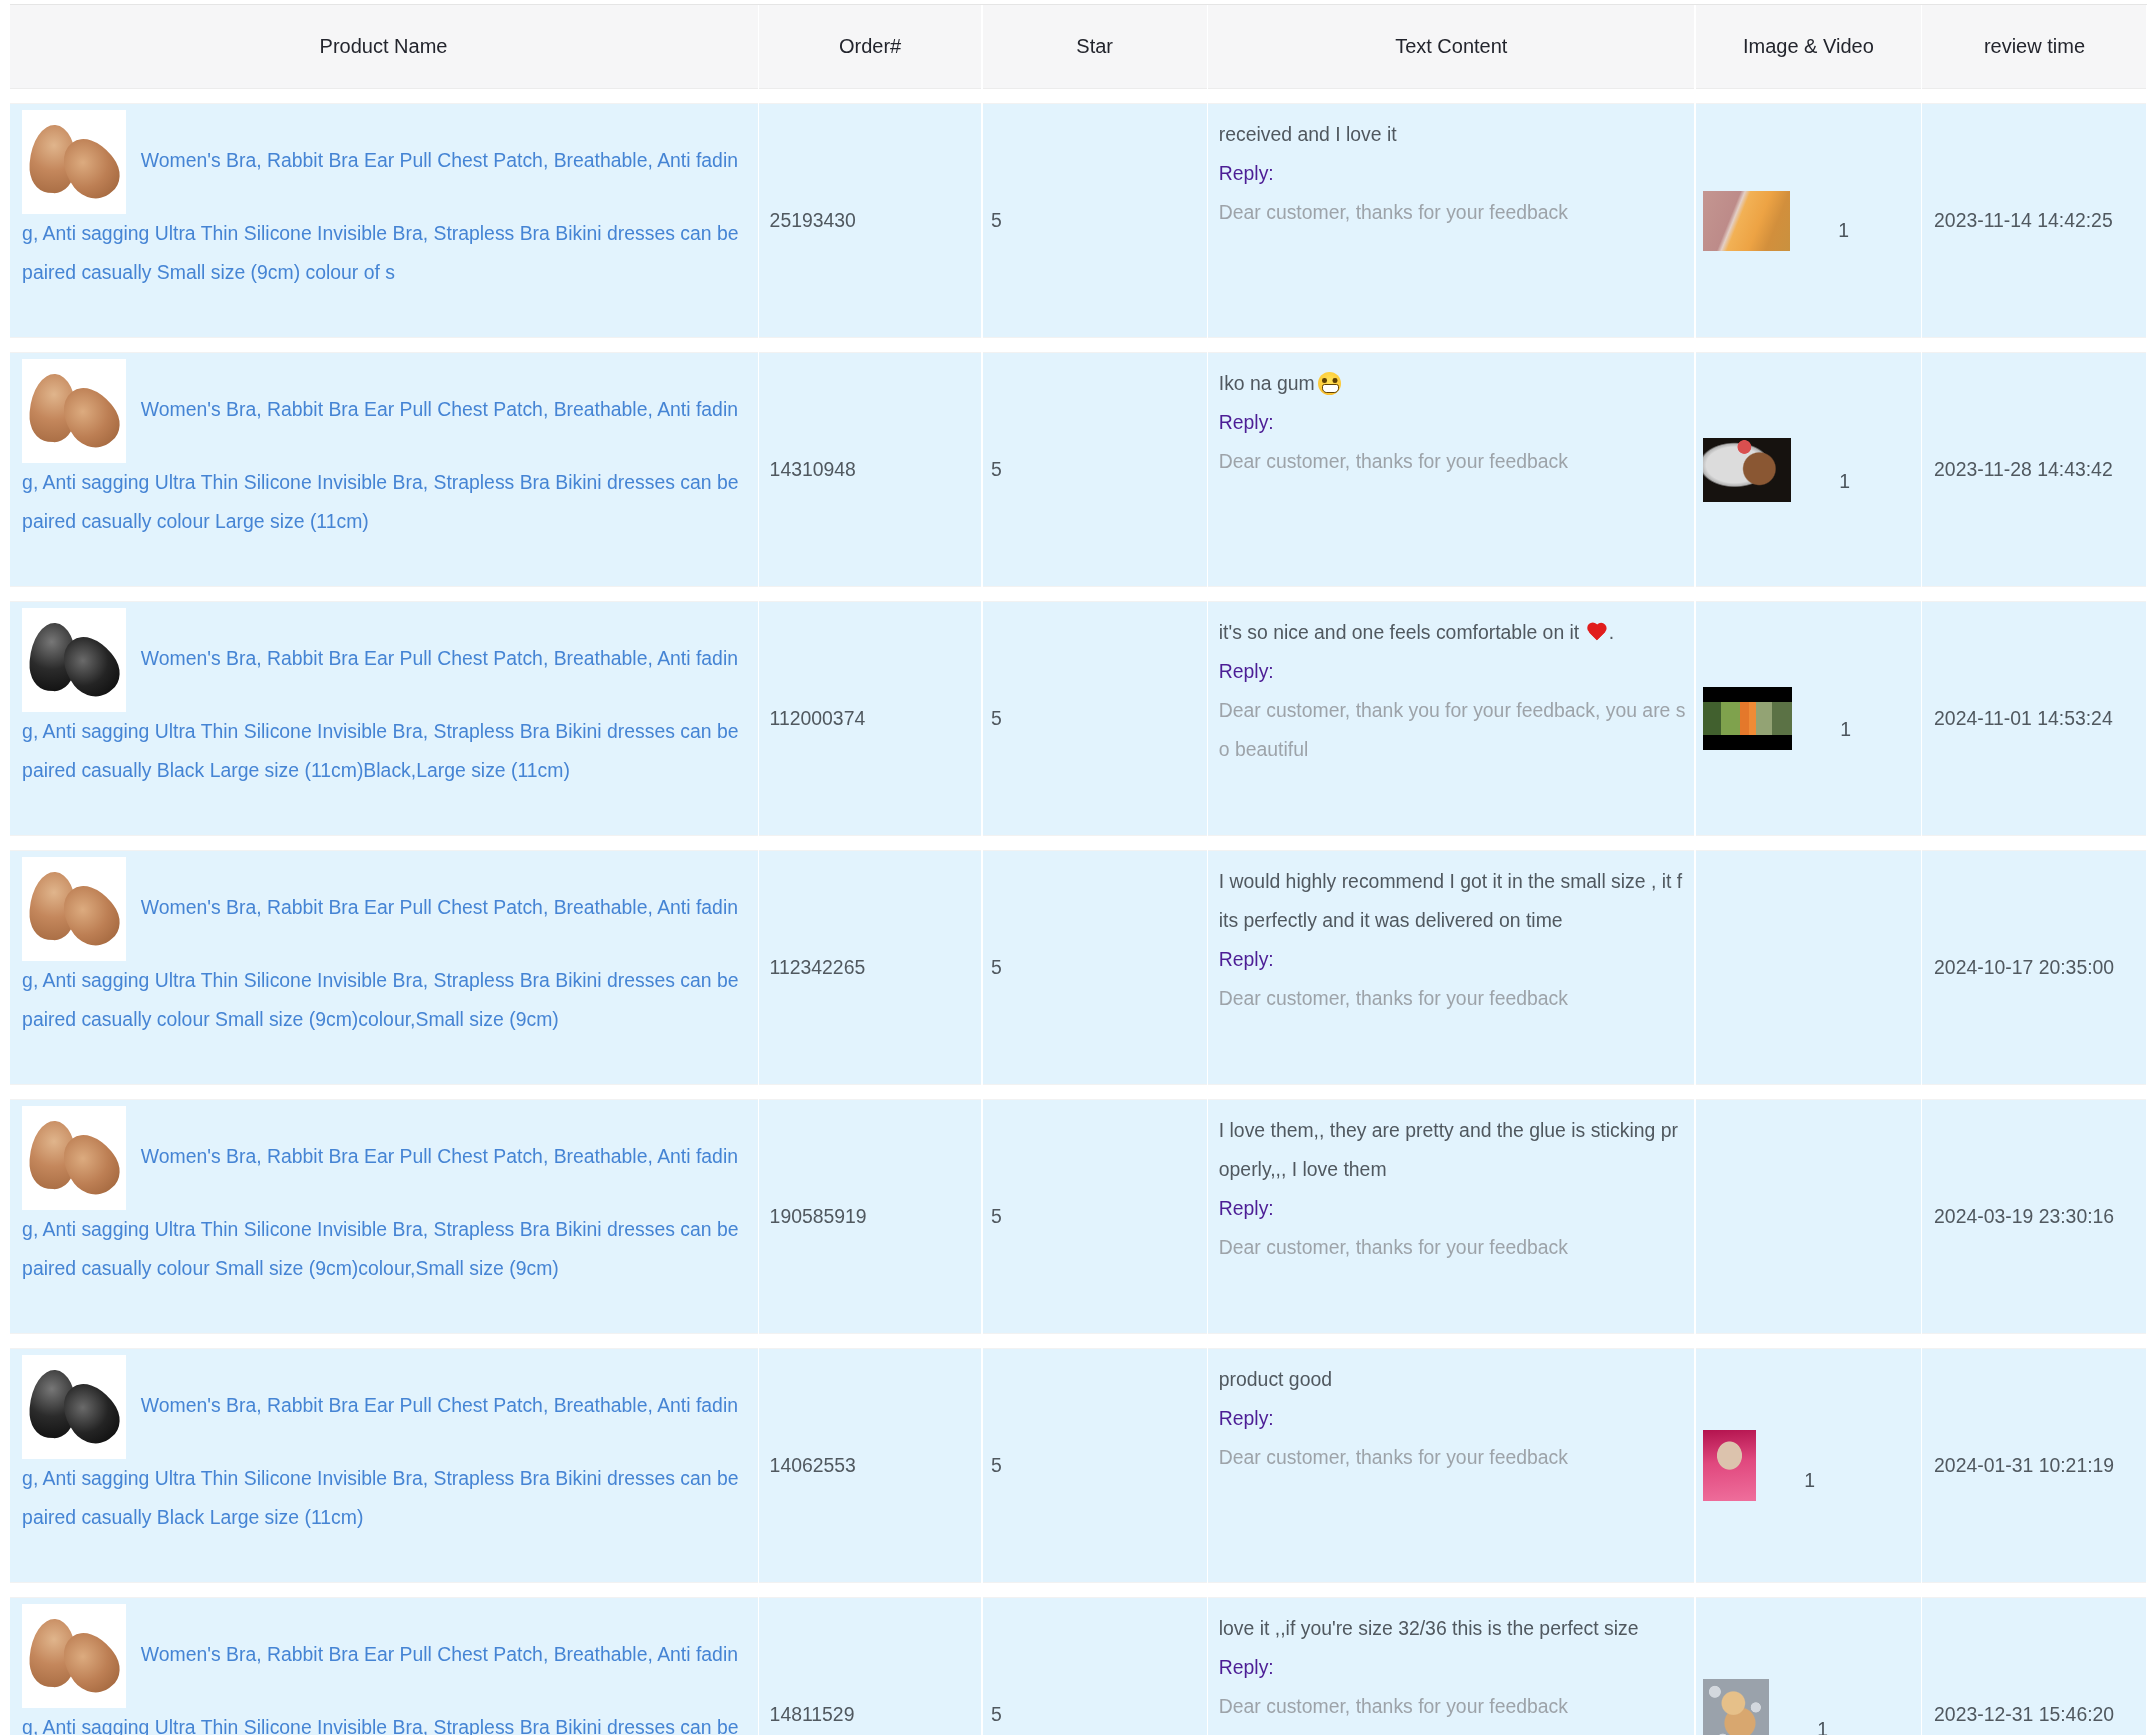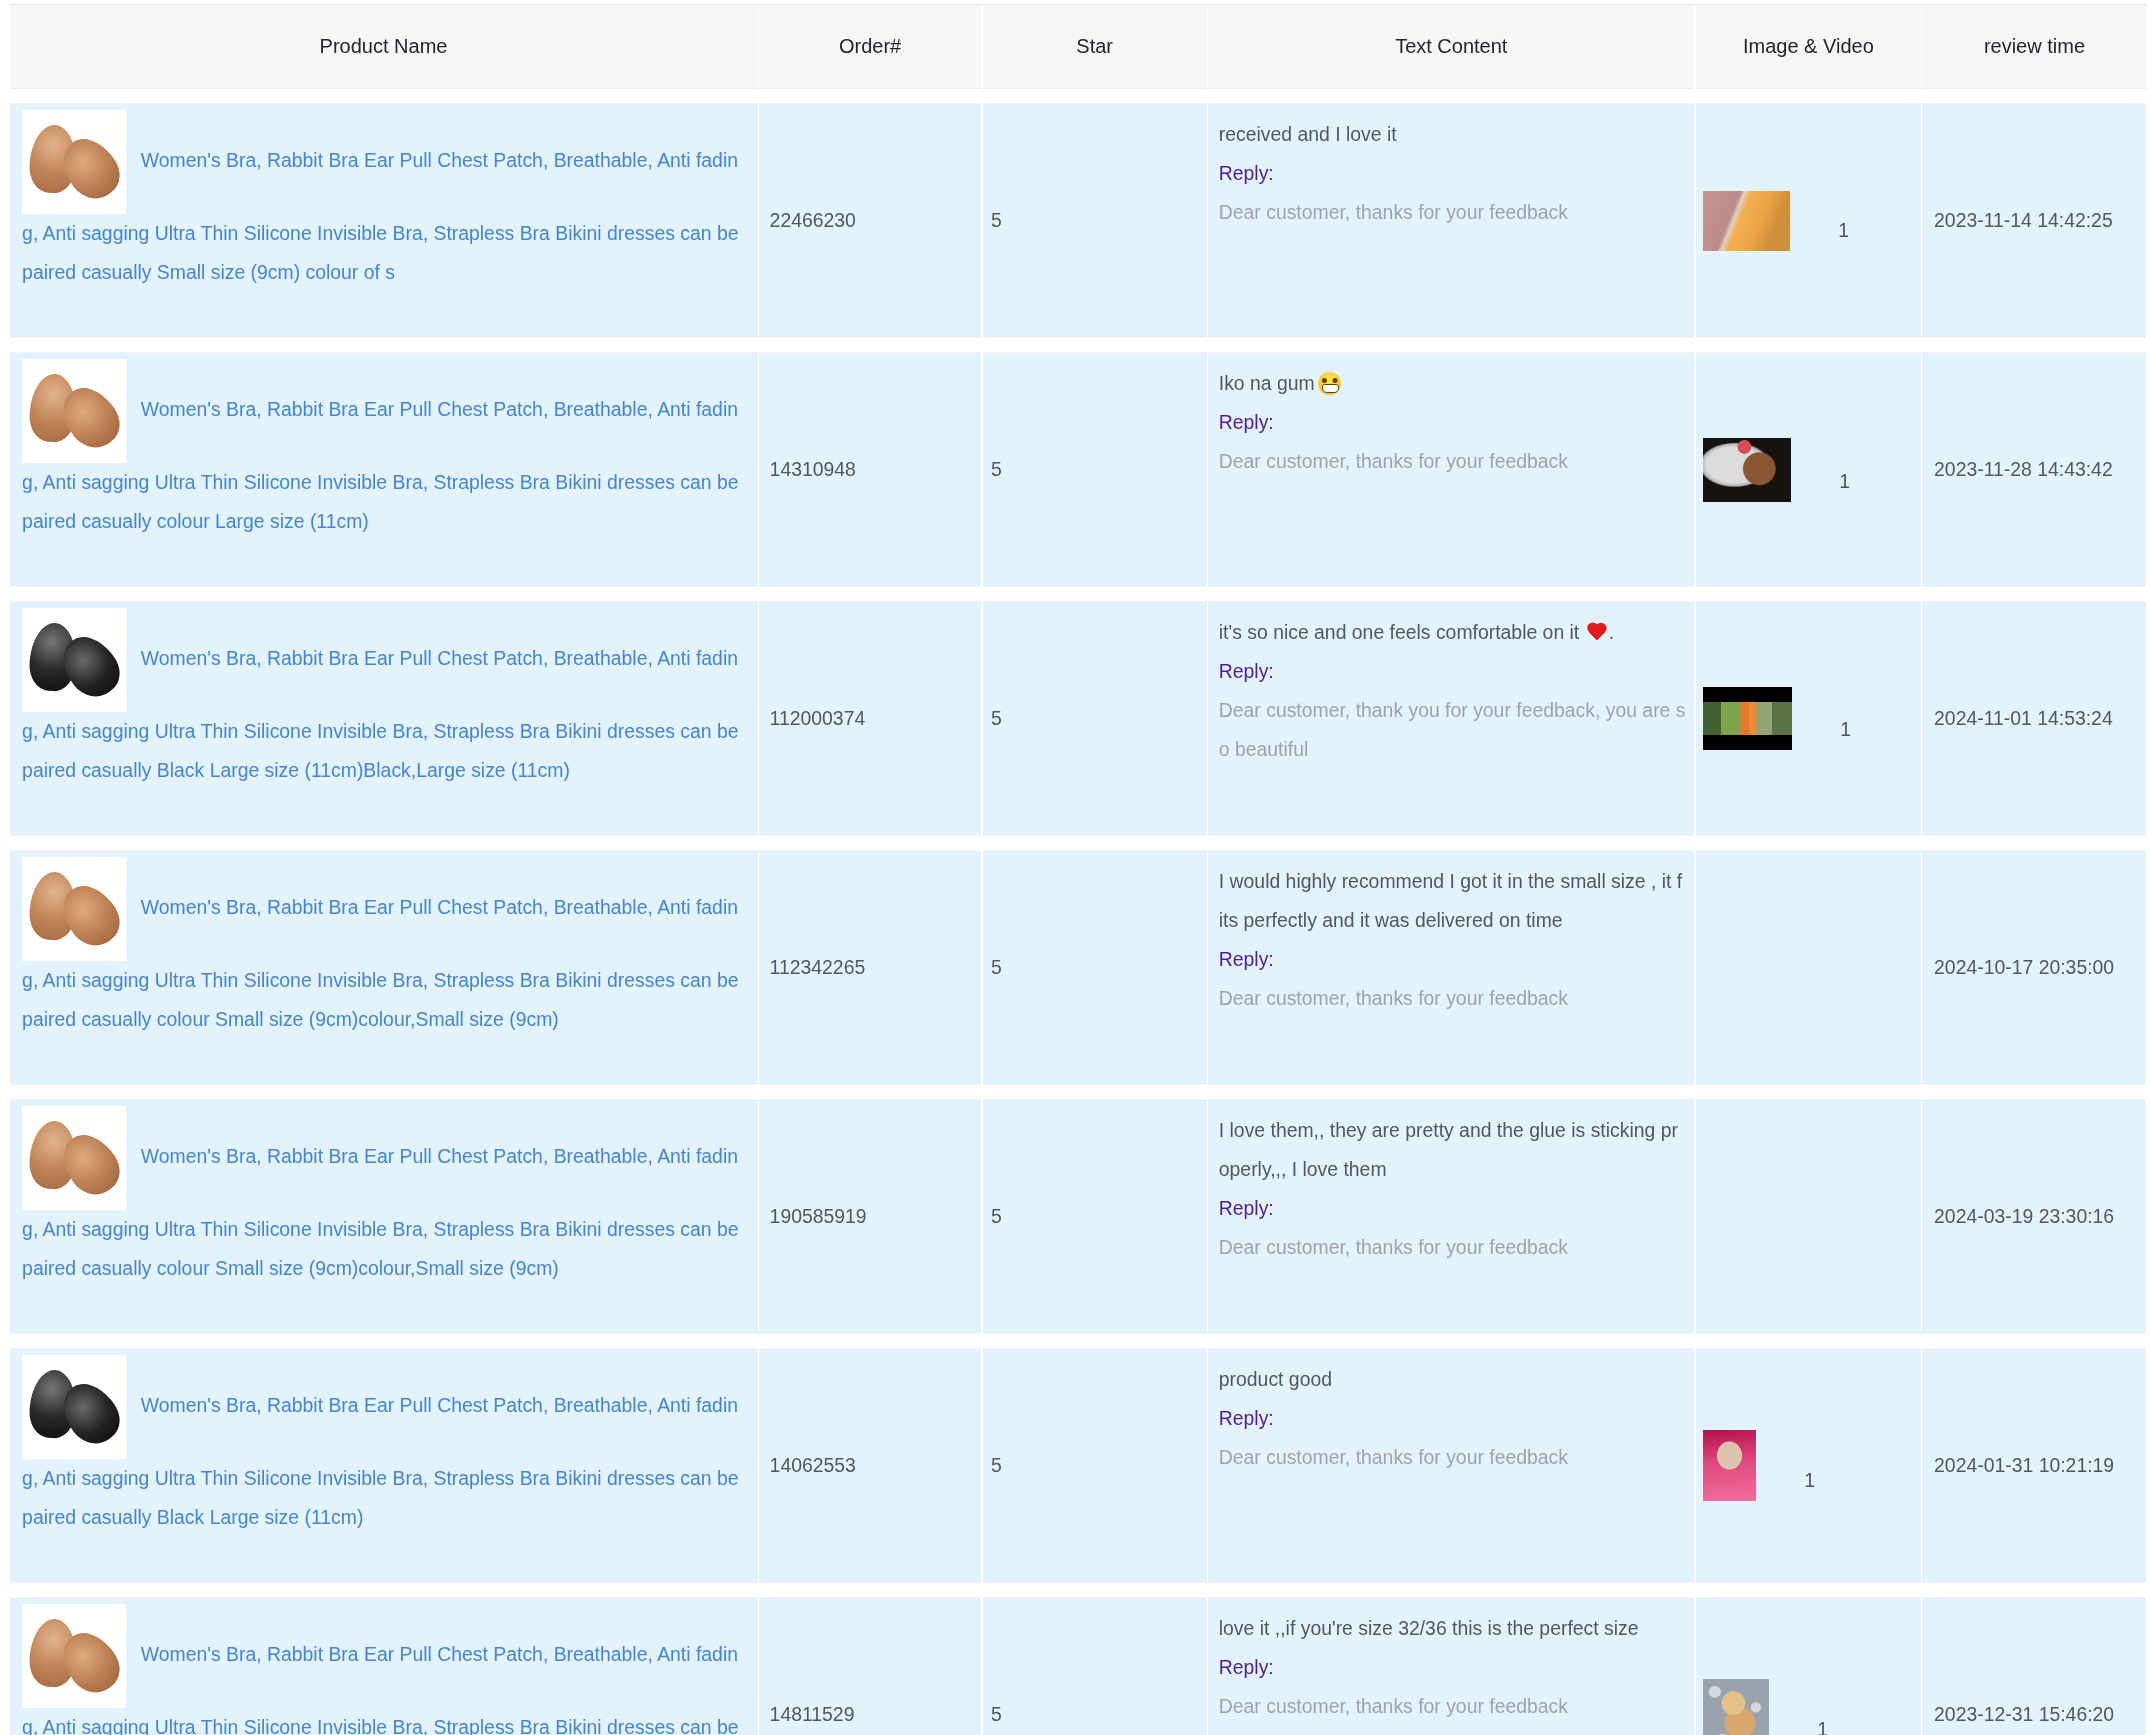--- a/index.html
+++ b/index.html
@@ -136,21 +136,21 @@
     <div class="th">Order#</div>
     <div class="th">Star</div>
     <div class="th">Text Content</div>
     <div class="th">Image &amp; Video</div>
     <div class="th">review time</div>
   </div>
   <div id="rows-container">
   <div class="grid-row row">
     <div class="cell pcell"><span class="pimg tan-bra"></span><a class="plink">Women's Bra, Rabbit Bra Ear Pull Chest Patch, Breathable, Anti fading, Anti sagging Ultra Thin Silicone Invisible Bra, Strapless Bra Bikini dresses can be paired casually Small size (9cm) colour of s</a></div>
     <div class="cell ocell">
-      <span>22466230</span>
+      <span>25193430</span>
     </div>
     <div class="cell scell">
       <span>5</span>
     </div>
     <div class="cell tcell">
       <div class="review-line"><span>received and I love it</span><span></span></div>
       <div class="reply-label">Reply:</div>
       <div class="reply-body">Dear customer, thanks for your feedback</div>
     </div>
     <div class="cell mcell">

